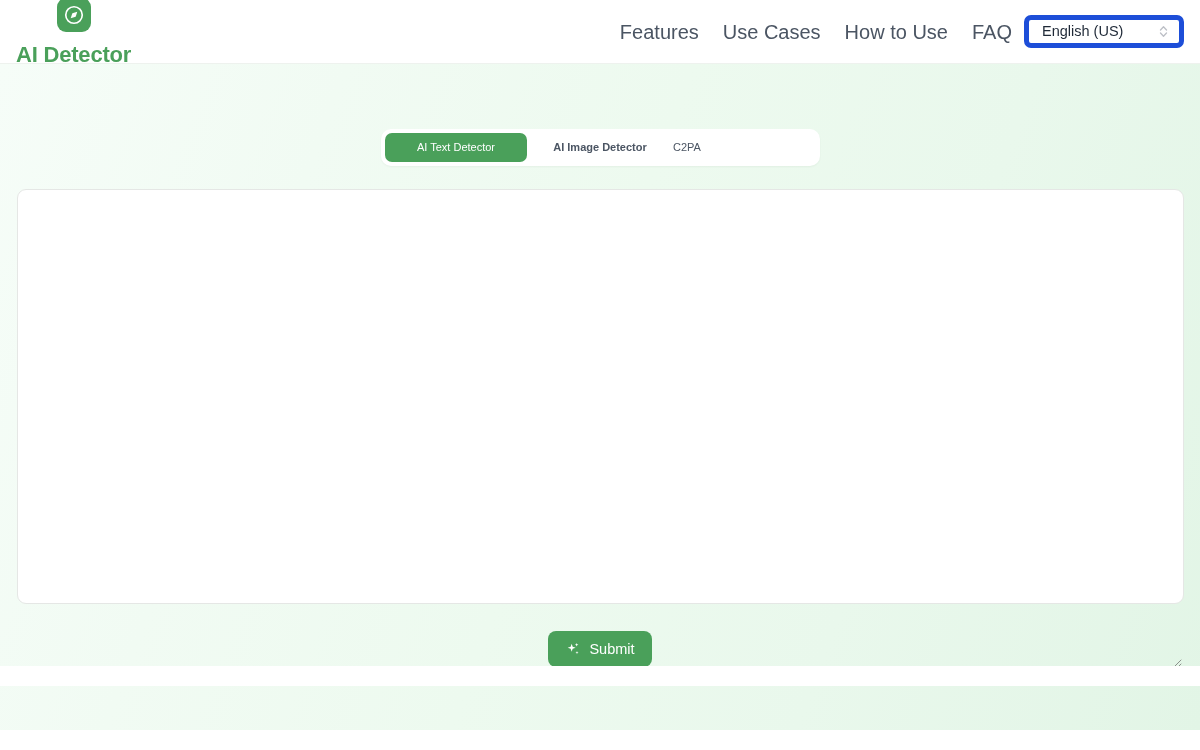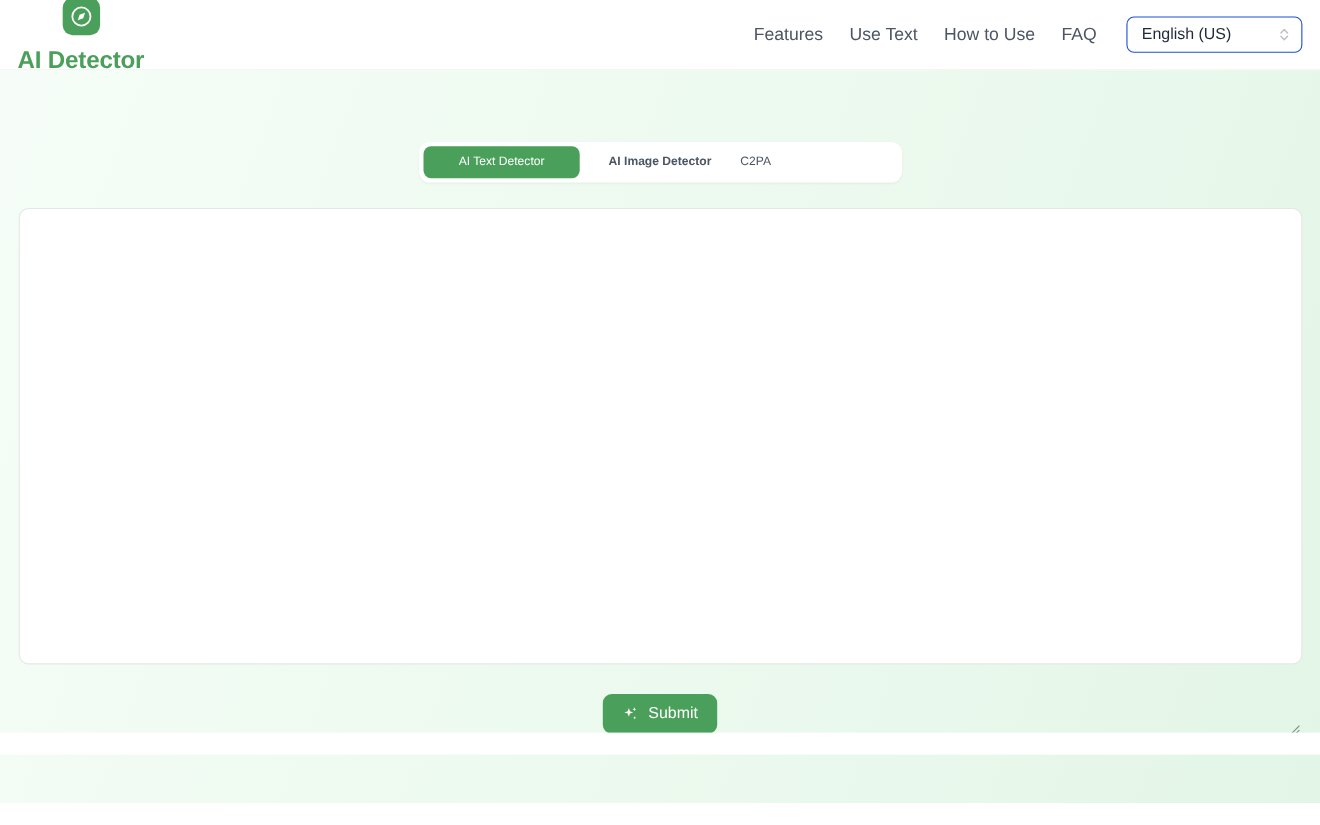--- a/index.html
+++ b/index.html
@@ -58,33 +58,32 @@
     line-height: 1;
   }
 
   .main-nav {
     display: flex;
     align-items: center;
     gap: 0;
   }
 
   .nav-link {
-    font-size: 16px;
+    font-size: 20px;
     color: #4b5563;
     text-decoration: none;
     padding: 6px 12px;
     line-height: 1.2;
     white-space: nowrap;
   }
 
   .lang-select {
-    margin-left: 15px;
     width: 160px;
     height: 33px;
-    border: 1px solid #1d4ed8;
+    border: 5px solid #1d4ed8;
     border-radius: 7px;
     background: #ffffff;
     display: flex;
     align-items: center;
     justify-content: space-between;
     padding: 0 11px 0 13px;
     cursor: default;
   }
 
   .lang-select-value {
@@ -236,21 +235,21 @@
       <svg width="22" height="22" viewBox="0 0 24 24" fill="none" stroke="#ffffff" stroke-width="1.8" stroke-linecap="round" stroke-linejoin="round">
         <circle cx="12" cy="12" r="9"></circle>
         <polygon points="15.6,8.4 13.8,13.8 8.4,15.6 10.2,10.2" fill="#ffffff" stroke="none"></polygon>
       </svg>
     </span>
     <span class="brand-name">AI Detector</span>
   </a>
 
   <nav class="main-nav">
     <a class="nav-link" href="#">Features</a>
-    <a class="nav-link" href="#">Use Text</a>
+    <a class="nav-link" href="#">Use Cases</a>
     <a class="nav-link" href="#">How to Use</a>
     <a class="nav-link" href="#">FAQ</a>
 
     <div class="lang-select">
       <span class="lang-select-value">English (US)</span>
       <span class="lang-select-arrows">
         <svg width="9" height="13" viewBox="0 0 9 13" fill="none" stroke="#6b7280" stroke-width="1.3" stroke-linecap="round" stroke-linejoin="round">
           <polyline points="1.5,5 4.5,1.8 7.5,5"></polyline>
           <polyline points="1.5,8 4.5,11.2 7.5,8"></polyline>
         </svg>

